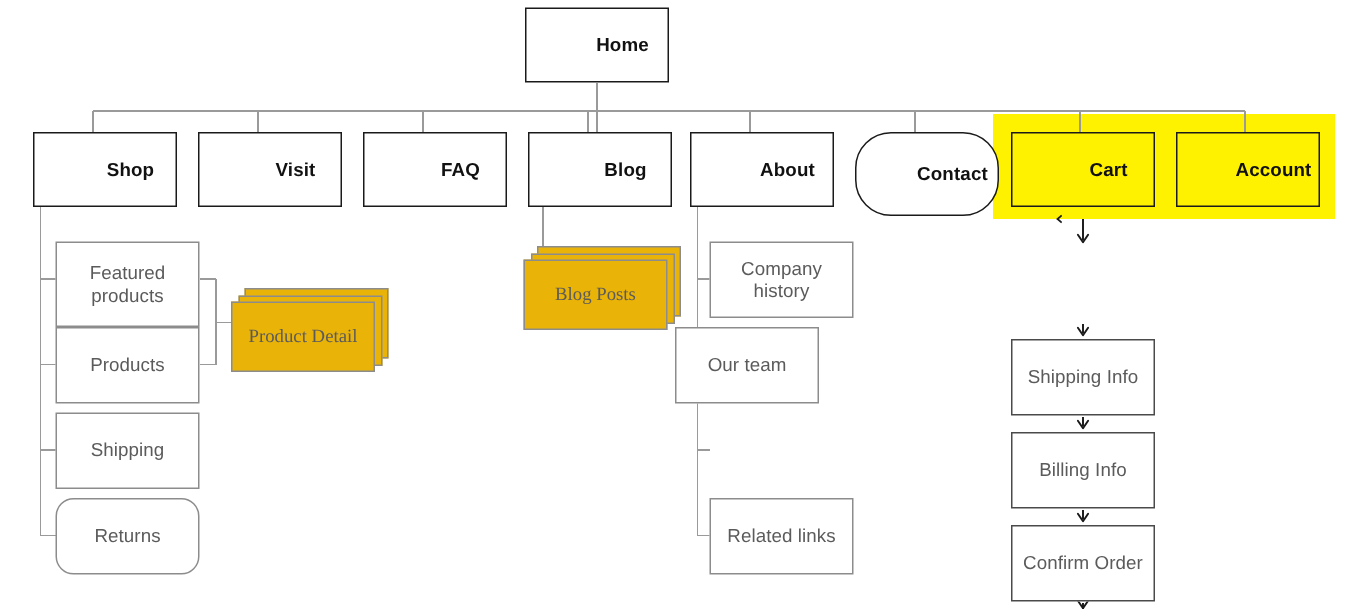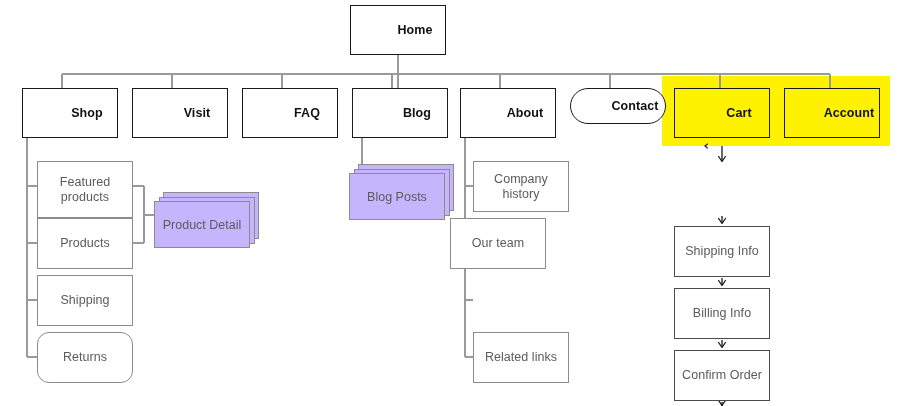--- a/index.html
+++ b/index.html
@@ -84,21 +84,22 @@
 
   
   .stack {
     position: absolute;
     z-index: 3;
   }
   .stack .sheet {
     position: absolute;
     box-sizing: border-box;
     border: 1.2px solid #8c8c8c;
-    background: #c4b5fd;
+    background: #eab308;
+    font-family: Liberation Serif, serif;
   }
   .stack .sheet.back2 { left: 9px;  top: 0px; }
   .stack .sheet.back1 { left: 4.5px; top: 4.5px; }
   .stack .sheet.front {
     left: 0px; top: 9px;
     display: flex;
     align-items: center;
     justify-content: center;
     color: #5b5b5b;
     font-size: 12.5px;
@@ -201,21 +202,21 @@
   </div>
 
   <div class="node primary" style="left:242px; top:88px; width:96px; height:50px;">
     <span class="label">FAQ</span>
   </div>
 
   <div class="node primary" style="left:460px; top:88px; width:96px; height:50px;">
     <span class="label">About</span>
   </div>
 
-  <div class="node primary" style="left:570px; top:88px; width:96px; height:36px;border-radius:24px;">
+  <div class="node primary" style="left:570px; top:88px; width:96px; height:56px;border-radius:24px;">
     <span class="label">Contact</span>
   </div>
 
   <div class="node primary on-highlight" style="left:674px; top:88px; width:96px; height:50px;">
     <span class="label">Cart</span>
   </div>
 
   <div class="node primary on-highlight" style="left:784px; top:88px; width:96px; height:50px;">
     <span class="label">Account</span>
   </div>

